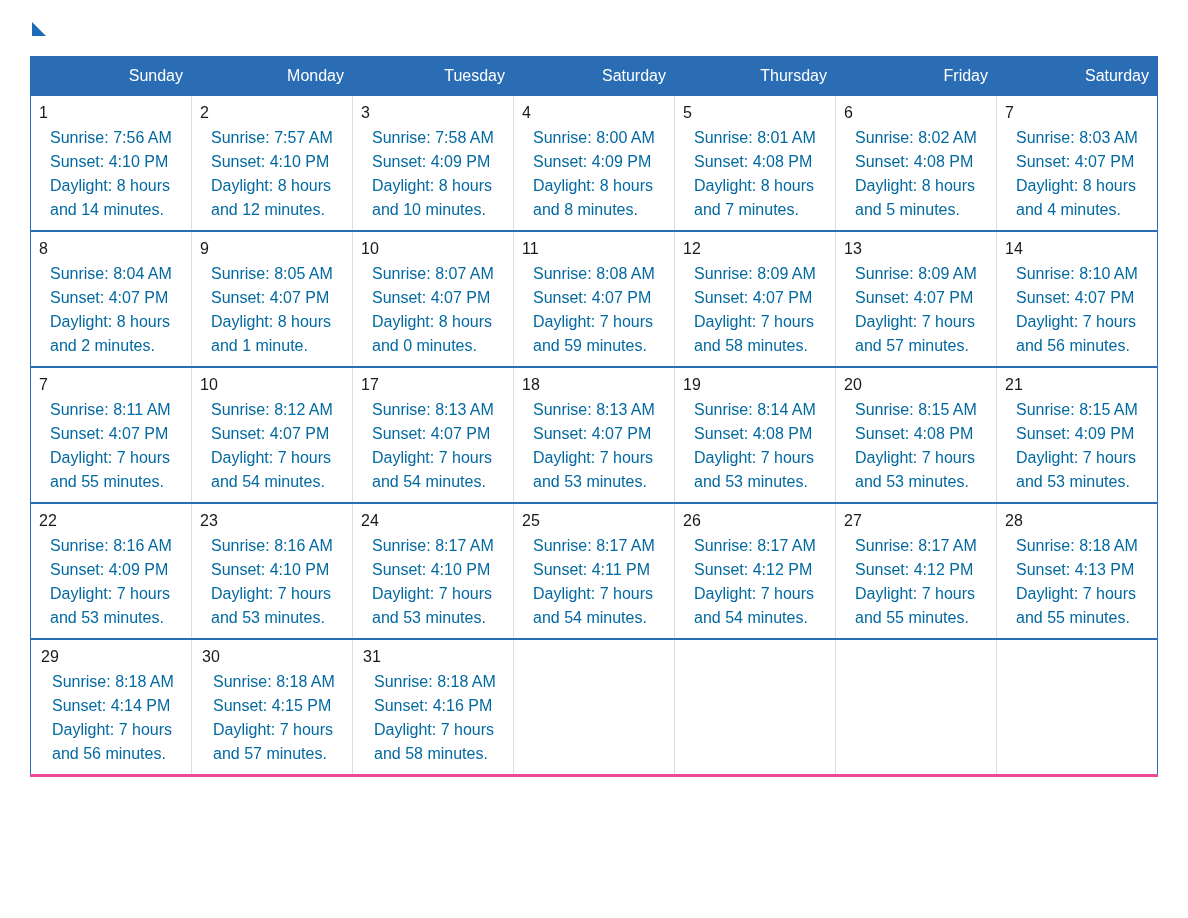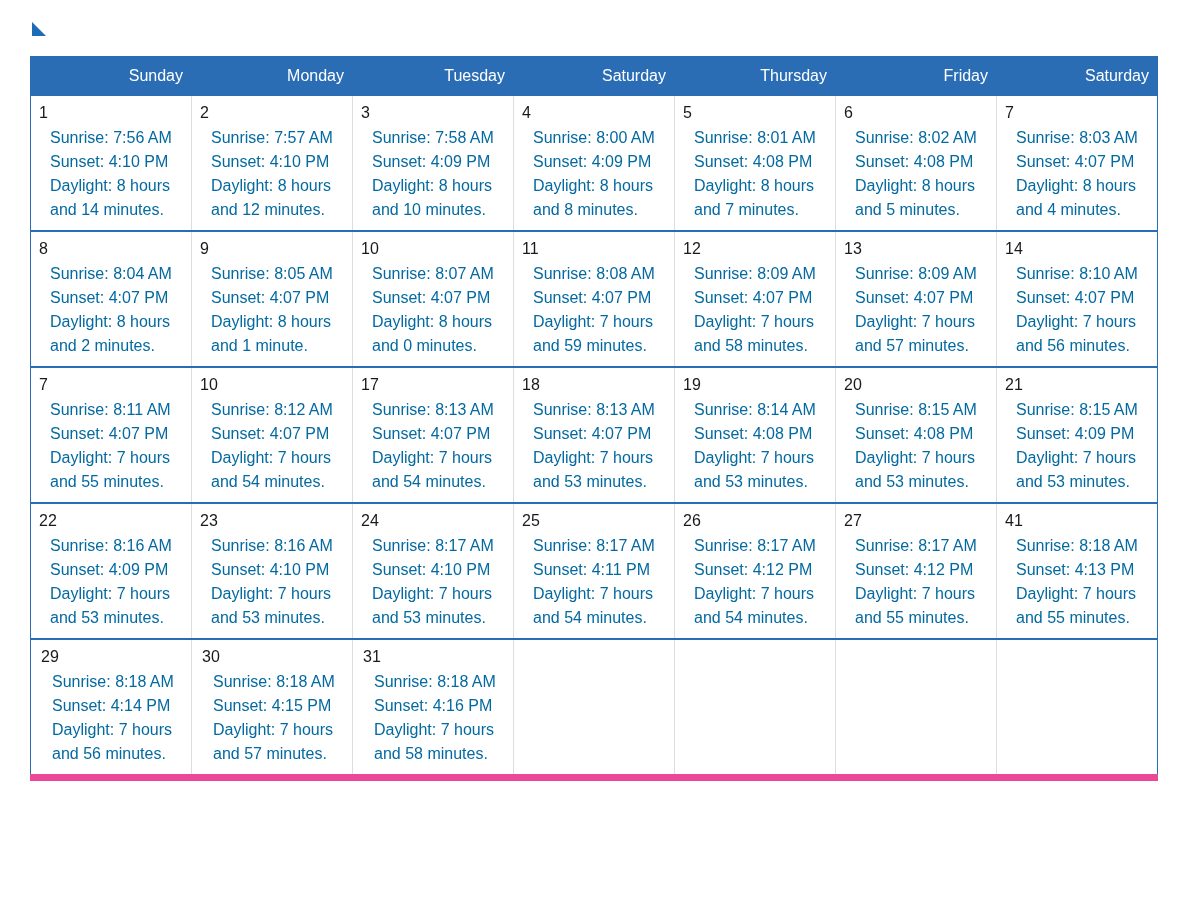--- a/index.html
+++ b/index.html
@@ -99,21 +99,21 @@
       display: block;
       margin-bottom: 4px;
     }
     .day-info {
       font-size: 16px;
       line-height: 1.5;
       color: #0369a1;
       margin-left: 11px;
     }
     tbody tr:last-child td {
-      border-bottom: 7px solid #ec4899;
+      border-bottom: 3px solid #ec4899;
       padding-left: 10px;
     }
   </style>
 </head>
 <body>
 
 <div class="header">
   <div class="logo">
     <div class="logo-text">
       <span class="logo-general"></span>
@@ -249,21 +249,21 @@
         </td>
         <td>
           <span class="day-number">26</span>
           <div class="day-info">Sunrise: 8:17 AM<br>Sunset: 4:12 PM<br>Daylight: 7 hours<br>and 54 minutes.</div>
         </td>
         <td>
           <span class="day-number">27</span>
           <div class="day-info">Sunrise: 8:17 AM<br>Sunset: 4:12 PM<br>Daylight: 7 hours<br>and 55 minutes.</div>
         </td>
         <td>
-          <span class="day-number">41</span>
+          <span class="day-number">28</span>
           <div class="day-info">Sunrise: 8:18 AM<br>Sunset: 4:13 PM<br>Daylight: 7 hours<br>and 55 minutes.</div>
         </td>
       </tr>
       <tr>
         <td>
           <span class="day-number">29</span>
           <div class="day-info">Sunrise: 8:18 AM<br>Sunset: 4:14 PM<br>Daylight: 7 hours<br>and 56 minutes.</div>
         </td>
         <td>
           <span class="day-number">30</span>

